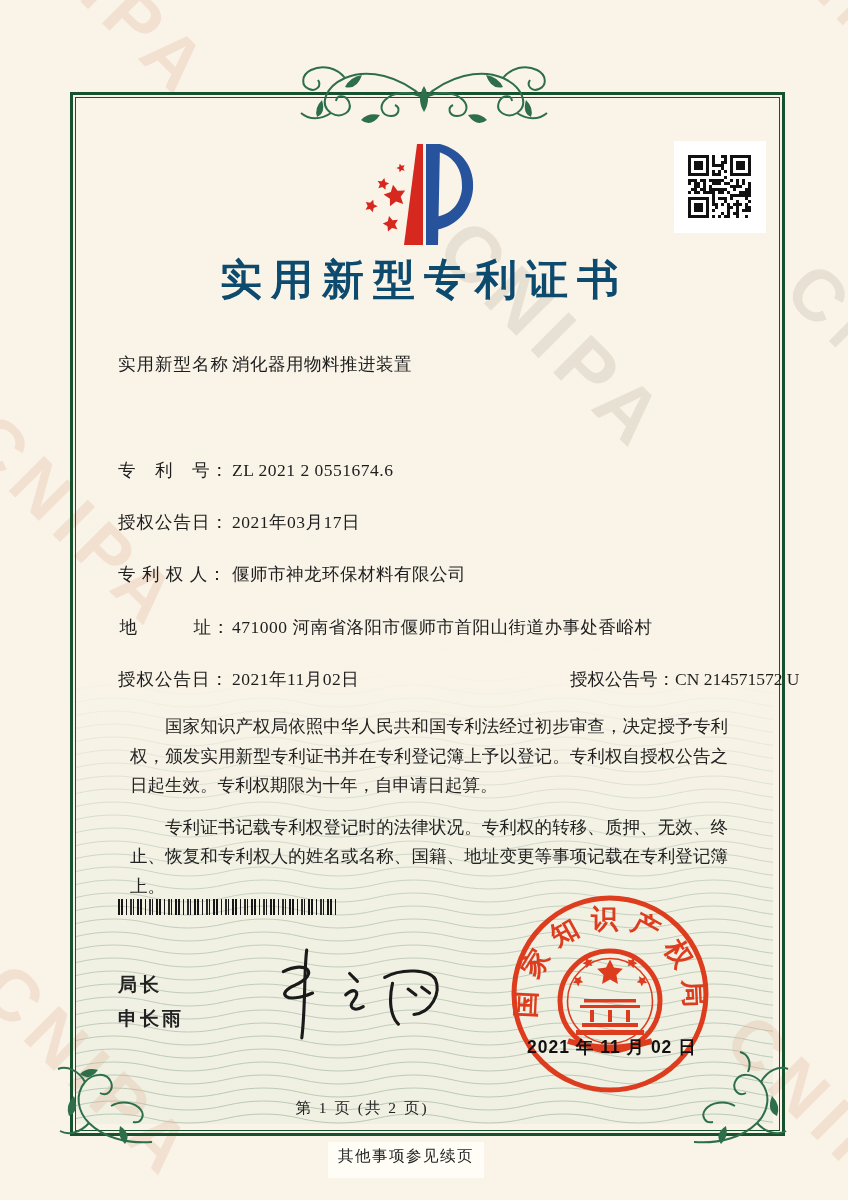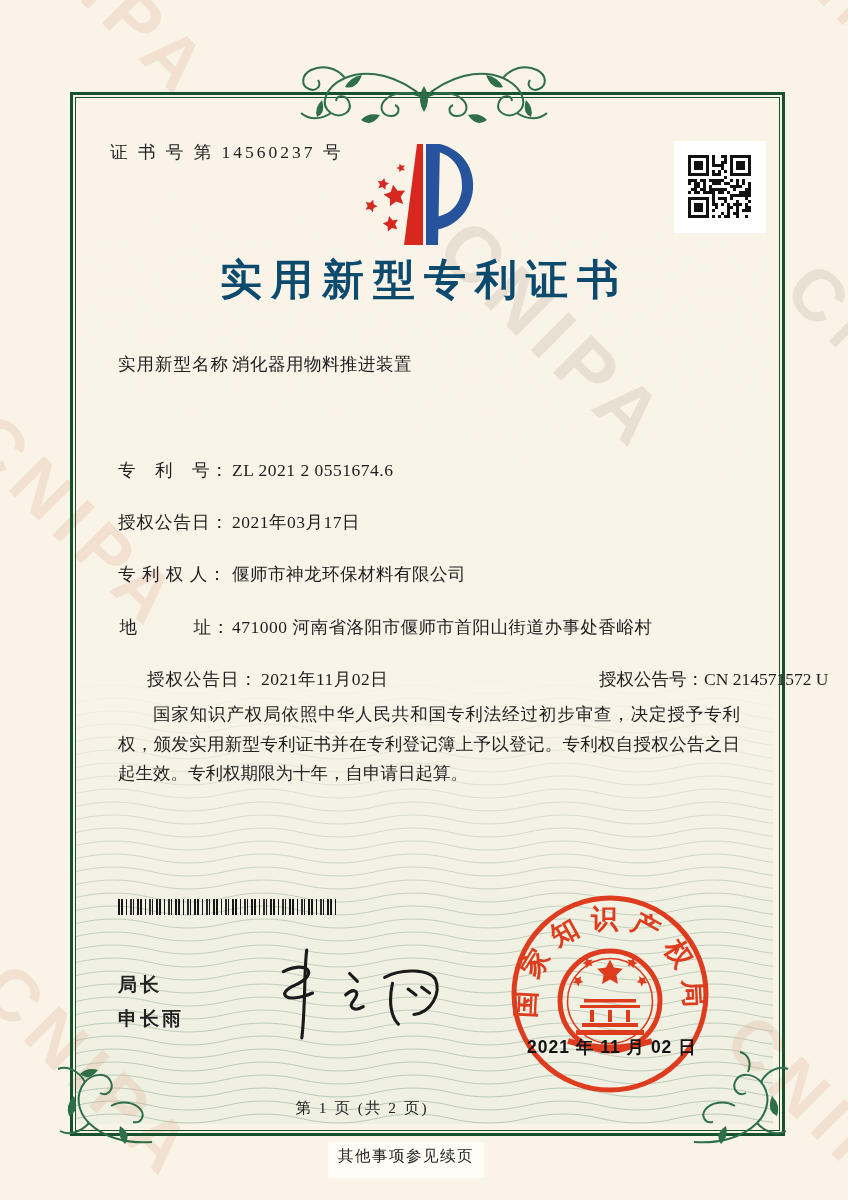--- a/index.html
+++ b/index.html
@@ -23,21 +23,21 @@
   .qr-pad{position:absolute;left:674px;top:141px;width:92px;height:92px;background:#ffffff;}
   .qr{position:absolute;left:688px;top:155px;}
   .title{position:absolute;left:0;right:0;top:252px;text-align:center;font-size:42px;font-weight:bold;
          letter-spacing:9px;color:#0c4a6e;}
   .row{position:absolute;left:118px;font-size:17.5px;color:#1d1d1d;white-space:nowrap;}
   .row .lab{display:inline-block;width:114px;letter-spacing:1px;}
   .row .val{letter-spacing:0.5px;}
   .grant2{position:absolute;left:452px;top:0;}
   .paras{position:absolute;left:118px;top:700px;width:622px;font-size:17.5px;line-height:29.5px;
          color:#222;text-align:justify;}
-  .paras p{margin:0;text-indent:2em;}
+  .paras p{margin:12px;text-indent:2em;}
   .barcode{position:absolute;left:118px;top:899px;width:219px;height:16px;
     background:repeating-linear-gradient(90deg,#161616 0 2px,transparent 2px 3px,#161616 3px 5px,
       transparent 5px 8px,#161616 8px 9px,transparent 9px 12px,#2c2c2c 12px 14px,transparent 14px 15px,
       #161616 15px 16px,transparent 16px 19px);}
   .signer{position:absolute;left:118px;font-family:"Liberation Sans","DejaVu Sans",sans-serif;
           font-weight:600;font-size:19px;color:#222;letter-spacing:3px;}
   .signer.t1{top:972px;} .signer.t2{top:1006px;}
   .sig{position:absolute;left:256px;top:944px;}
   .seal{position:absolute;left:510px;top:891px;opacity:0.95;}
   .seal-date{position:absolute;left:527px;top:1035px;width:190px;font-family:"Liberation Sans","DejaVu Sans",sans-serif;
@@ -124,21 +124,20 @@
       </g>
       <g fill="#2e6f4a">
         <path d="M20,46 q-9,9 -5,20 q11,-5 5,-20"></path>
         <path d="M66,76 q-3,11 5,18 q7,-10 -5,-18"></path>
       </g>
     </g>
   </svg>
 
   <div class="content">
 
-    <div class="cert-no">证 书 号 第 14560237 号</div>
 
     <svg class="logo" width="125" height="112" viewBox="0 0 125 112">
       <defs>
         <path id="star" d="M0,-10 L2.94,-4.05 L9.51,-3.09 L4.76,1.55 L5.88,8.09 L0,4.9 L-5.88,8.09 L-4.76,1.55 L-9.51,-3.09 L-2.94,-4.05 Z"></path>
       </defs>
       <polygon points="67,4 73,4 73,105 54,105" fill="#d6281e"></polygon>
       <polygon points="76,4 90,4 88,105 76,105" fill="#27539c"></polygon>
       <path d="M90,4 C113,10 125,29 123,49 C121,73 103,88 84,90 L85,77 C101,75 111,63 112,48 C113,30 104,16 88,12 Z" fill="#27539c"></path>
       <g fill="#d6281e">
         <use href="#star" transform="translate(51,28) scale(0.45) rotate(-18)"></use>
@@ -302,29 +301,30 @@
     <div class="row" style="top:510px;">
       <span class="lab">授权公告日：</span><span class="val">2021年03月17日</span>
     </div>
     <div class="row" style="top:562px;">
       <span class="lab">专 利 权 人：</span><span class="val">偃师市神龙环保材料有限公司</span>
     </div>
     <div class="row" style="top:615px;text-align:center;">
       <span class="lab">地　　　址：</span><span class="val">471000 河南省洛阳市偃师市首阳山街道办事处香峪村</span>
     </div>
 
-    <div class="row" style="top:667px;margin-left:29px;">
+    <div class="row" style="top:667px;">
       <span class="lab">授权公告日：</span><span class="val">2021年11月02日</span>
       <span class="grant2">
         <span>授权公告号：</span><span>CN 214571572 U</span>
       </span>
     </div>
 
     <div class="paras">
       <p>国家知识产权局依照中华人民共和国专利法经过初步审查，决定授予专利权，颁发实用新型专利证书并在专利登记簿上予以登记。专利权自授权公告之日起生效。专利权期限为十年，自申请日起算。</p>
+      <p>专利证书记载专利权登记时的法律状况。专利权的转移、质押、无效、终止、恢复和专利权人的姓名或名称、国籍、地址变更等事项记载在专利登记簿上。</p>
     </div>
 
     <div class="barcode"></div>
 
     <div class="signer t1">局长</div>
     <div class="signer t2">申长雨</div>
 
     <svg class="sig" width="195" height="98" viewBox="0 0 200 100">
       <g stroke="#1a1a1a" stroke-width="3.2" fill="none" stroke-linecap="round">
         <path d="M52,6 C49,30 51,62 47,96"></path>

